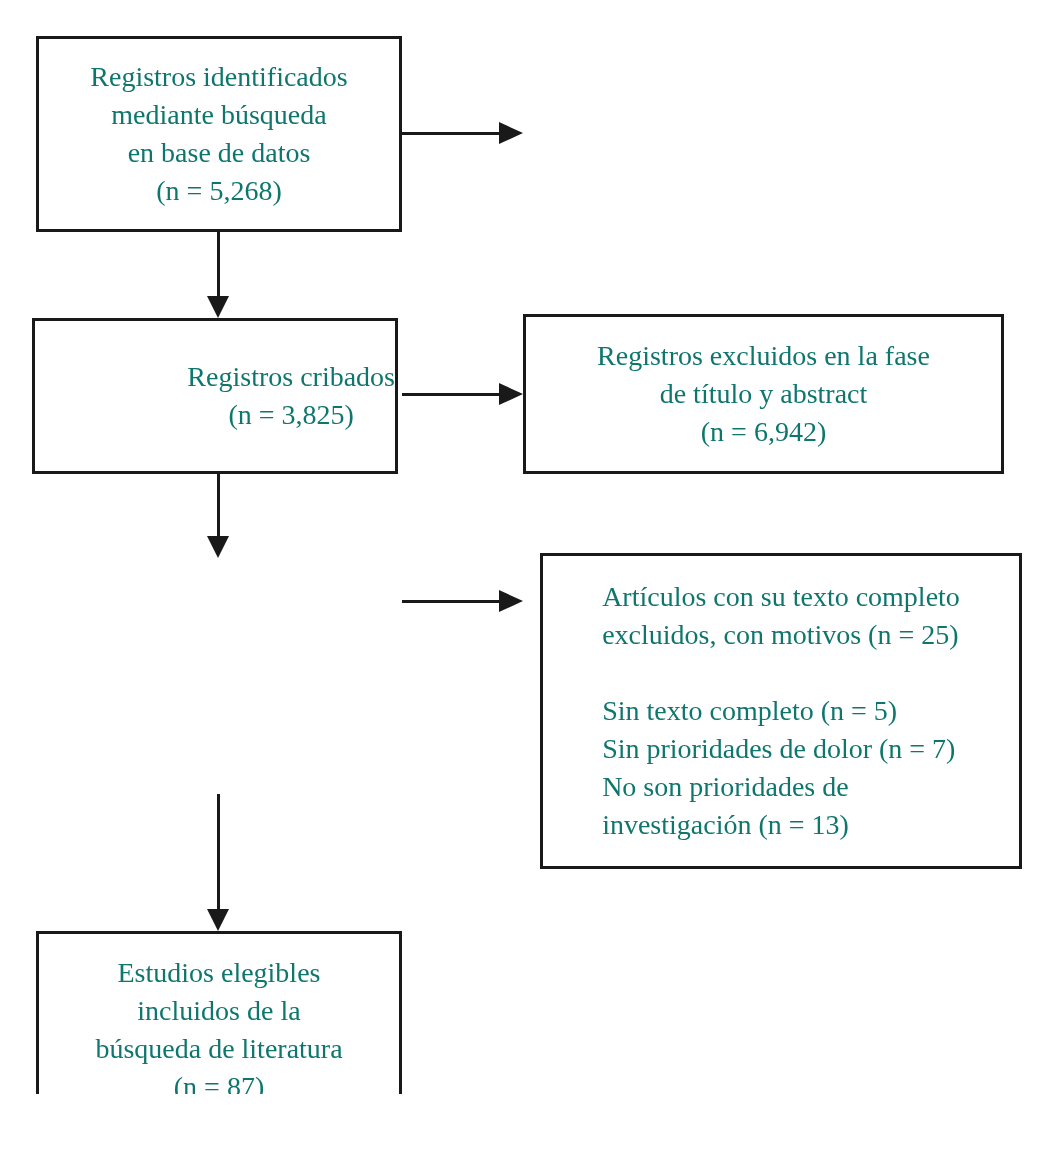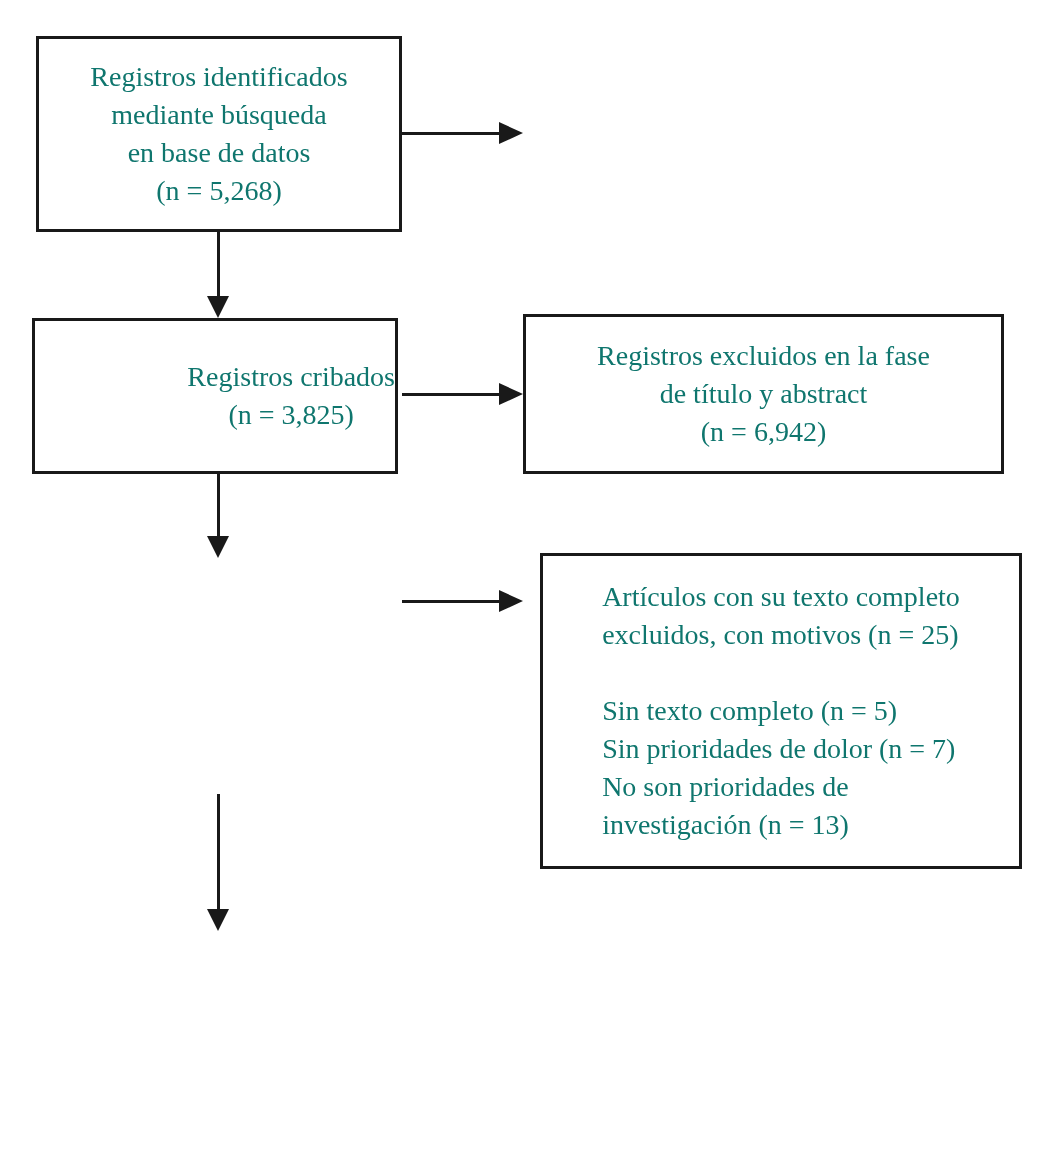--- a/index.html
+++ b/index.html
@@ -96,20 +96,26 @@
   <div class="box b-ft-excluded">
     <span class="box-text left-align">Artículos con su texto completo
 excluidos, con motivos (n = 25)
 
 Sin texto completo (n = 5)
 Sin prioridades de dolor (n = 7)
 No son prioridades de
 investigación (n = 13)</span>
   </div>
 
+  <div class="box b-included">
+    <span class="box-text">Estudios elegibles
+incluidos de la
+búsqueda de literatura
+(n = 87)</span>
+  </div>
 
   <div>
     <div class="hline" style="left:402px; top:132px; width:101px;"></div>
     <div class="head-right" style="left:499px; top:122px;"></div>
   </div>
 
   <div>
     <div class="vline" style="left:217px; top:232px; height:66px;"></div>
     <div class="head-down" style="left:207px; top:296px;"></div>
   </div>

